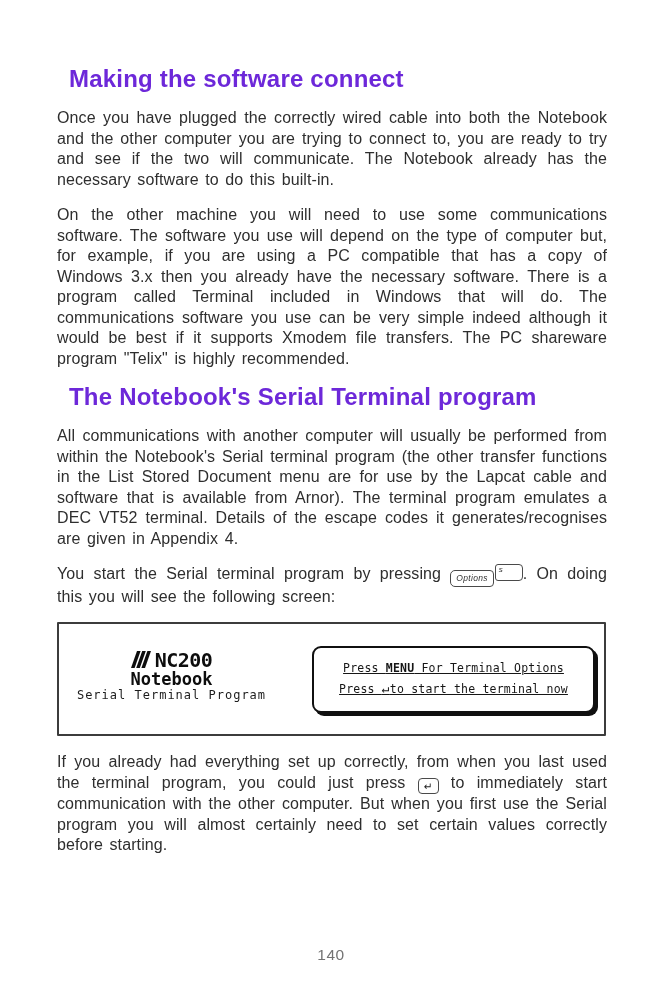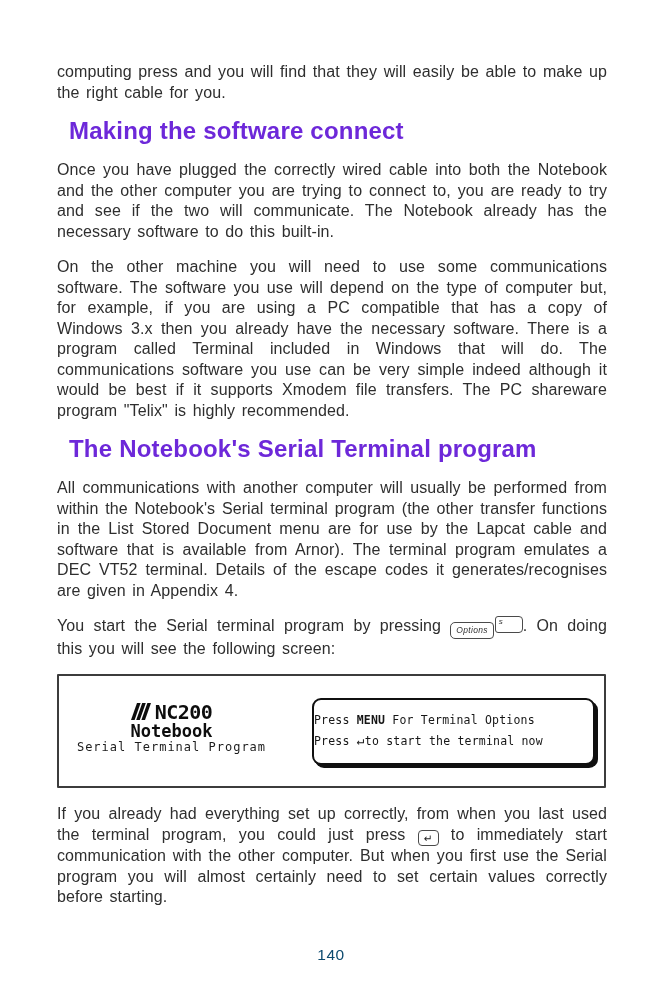--- a/index.html
+++ b/index.html
@@ -112,45 +112,45 @@
     margin-left:28px;
     width:283px;
     height:67px;
     border:2.5px solid #101010;
     border-radius:9px;
     box-shadow:3px 3px 0 0 #101010;
     background:#fff;
     display:flex;
     flex-direction:column;
     justify-content:center;
-    align-items:flex-start;
+    align-items:center;
     font-family:"DejaVu Sans Mono",monospace;
     font-size:11.5px;
     color:#161616;
     letter-spacing:0.2px;
+    text-decoration:underline;
   }
   .screen-line{line-height:13px;margin:4px 0;white-space:nowrap;}
   .screen-line b{font-weight:700;}
   .ret-symbol{font-size:13px;line-height:10px;}
   .page-number{
     position:absolute;
     left:12px;right:0;
     bottom:28px;
     text-align:center;
     font-size:15.5px;
-    color:#0c4a6e;
+    color:#737373;
     letter-spacing:0.5px;
   }
 </style>
 </head>
 <body>
 
 <div class="page">
 
-  <p class="body">computing press and you will find that they will easily be able to make up the right cable for you.</p>
 
   <h1 class="doc-heading">Making the software connect</h1>
 
   <p class="body">Once you have plugged the correctly wired cable into both the Notebook and the other computer you are trying to connect to, you are ready to try and see if the two will communicate. The Notebook already has the necessary software to do this built-in.</p>
 
   <p class="body">On the other machine you will need to use some communications software. The software you use will depend on the type of computer but, for example, if you are using a PC compatible that has a copy of Windows 3.x then you already have the necessary software. There is a program called Terminal included in Windows that will do. The communications software you use can be very simple indeed although it would be best if it supports Xmodem file transfers. The PC shareware program "Telix" is highly recommended.</p>
 
   <h1 class="doc-heading">The Notebook's Serial Terminal program</h1>
 
   <p class="body">All communications with another computer will usually be performed from within the Notebook's Serial terminal program (the other transfer functions in the List Stored Document menu are for use by the Lapcat cable and software that is available from Arnor). The terminal program emulates a DEC VT52 terminal. Details of the escape codes it generates/recognises are given in Appendix 4.</p>

